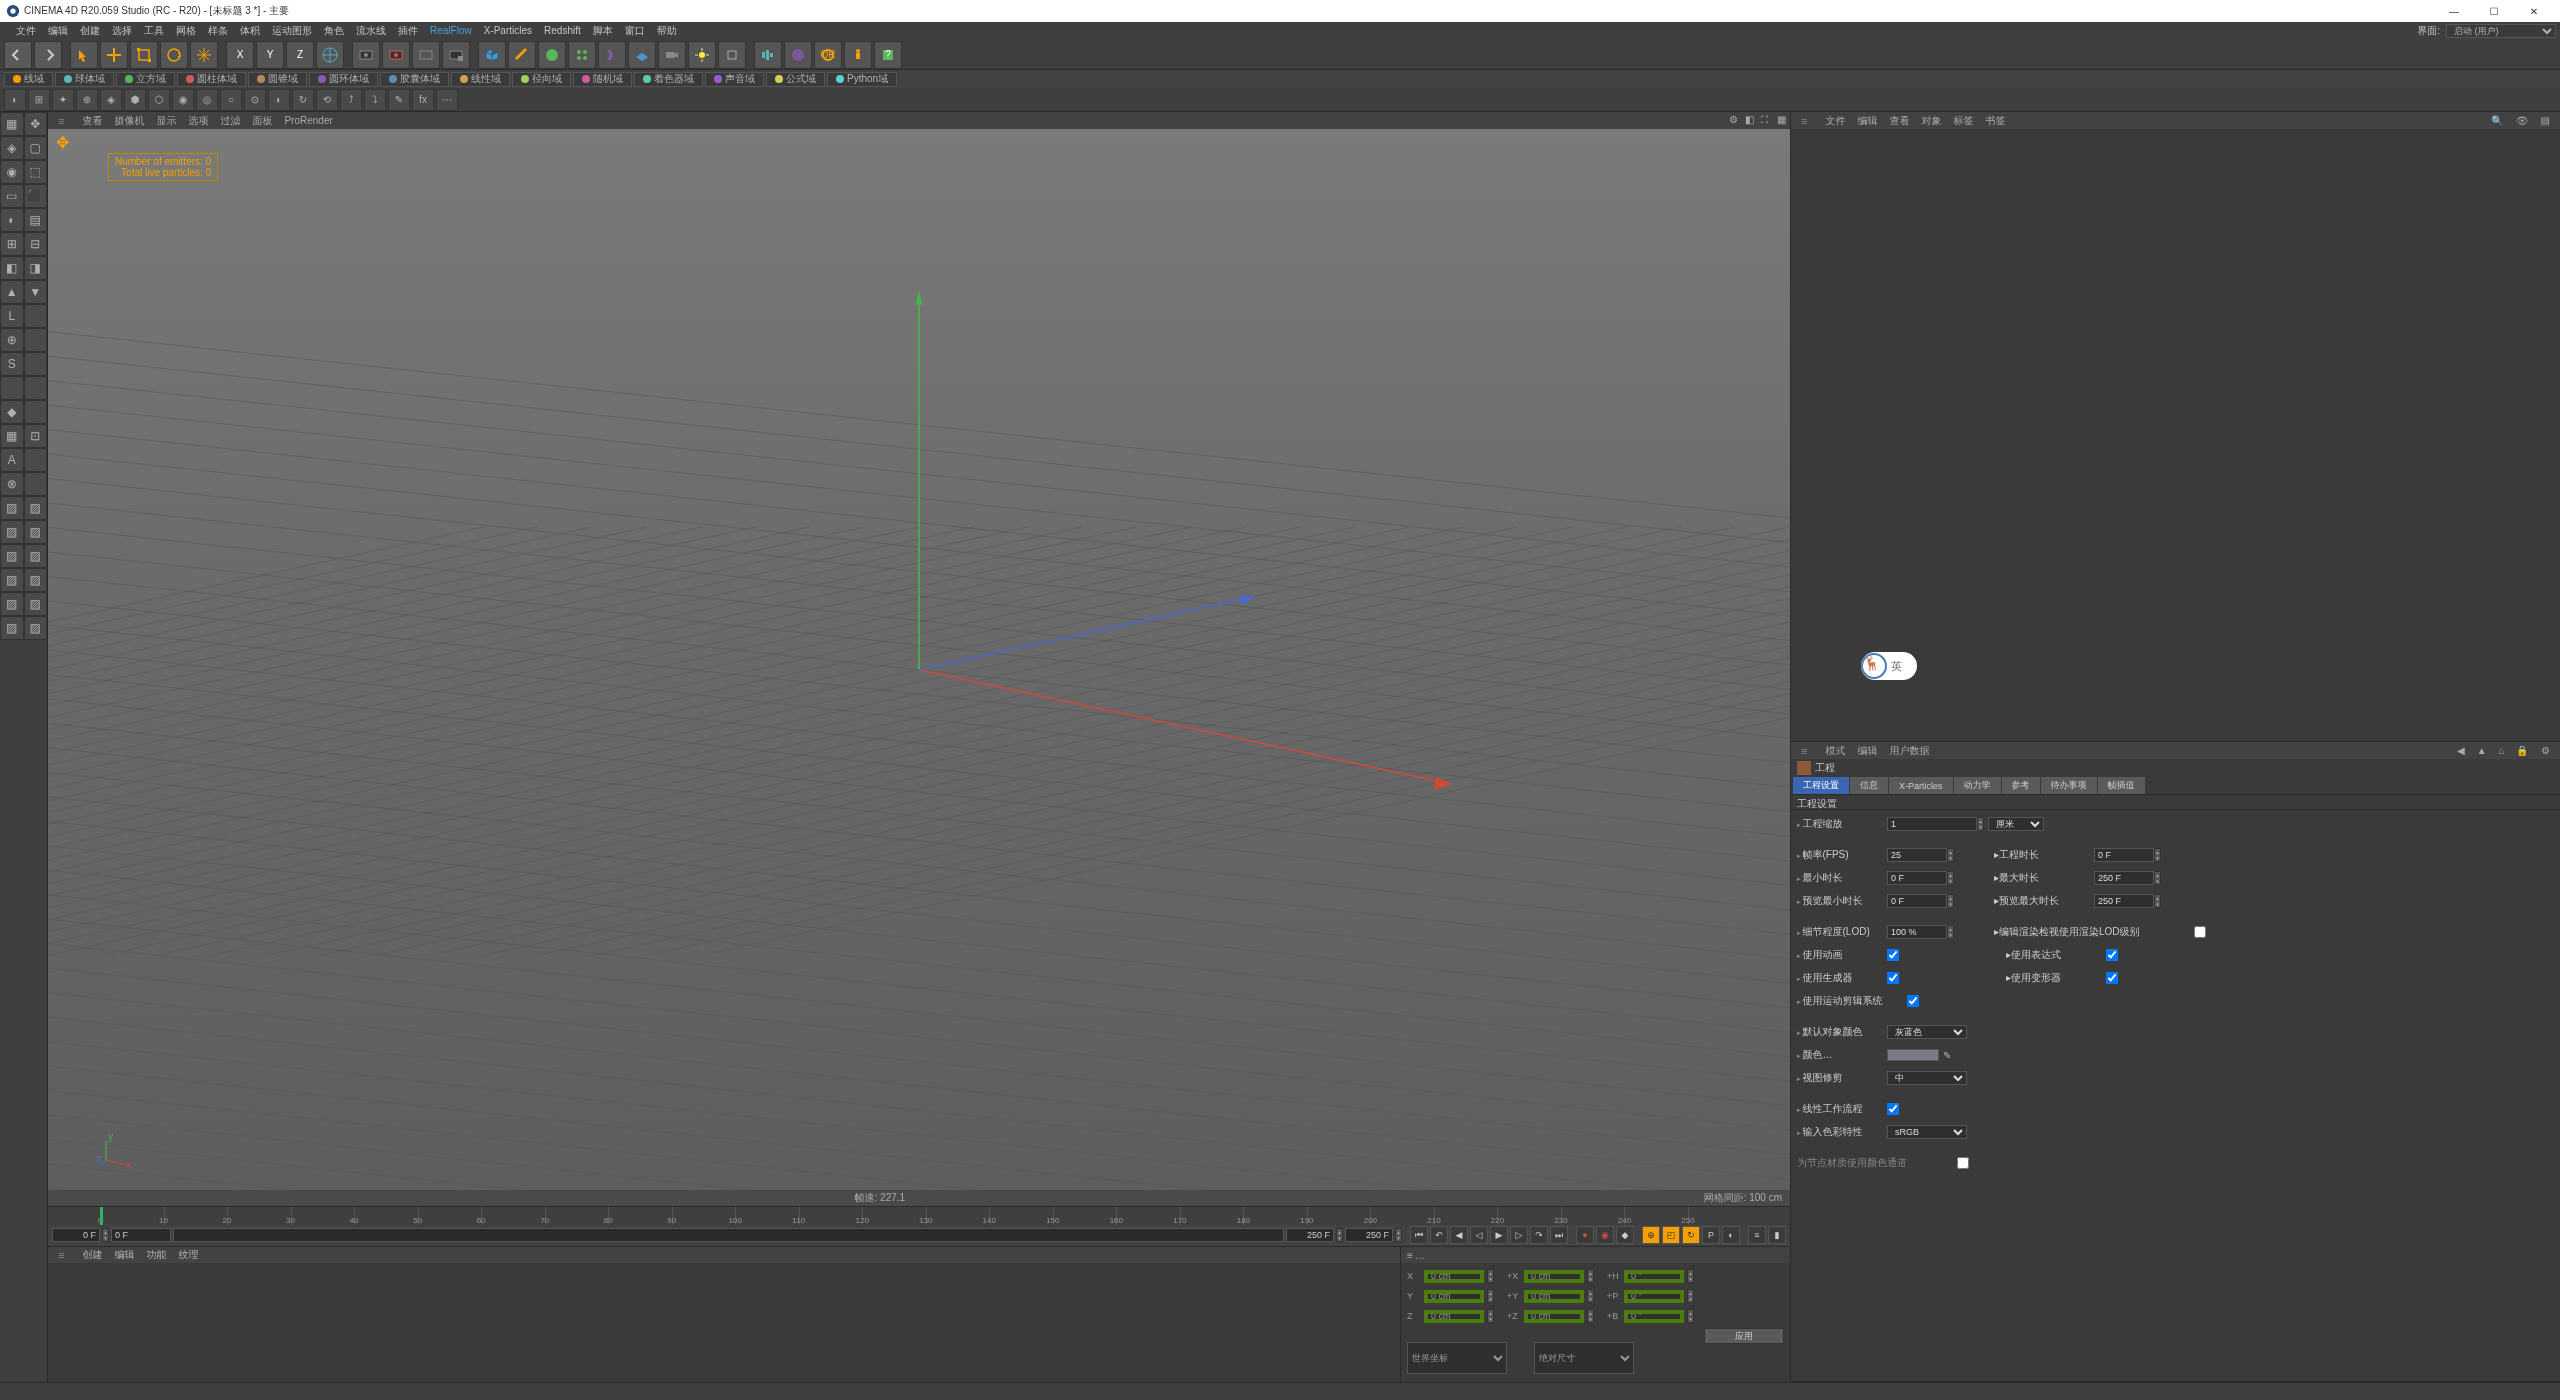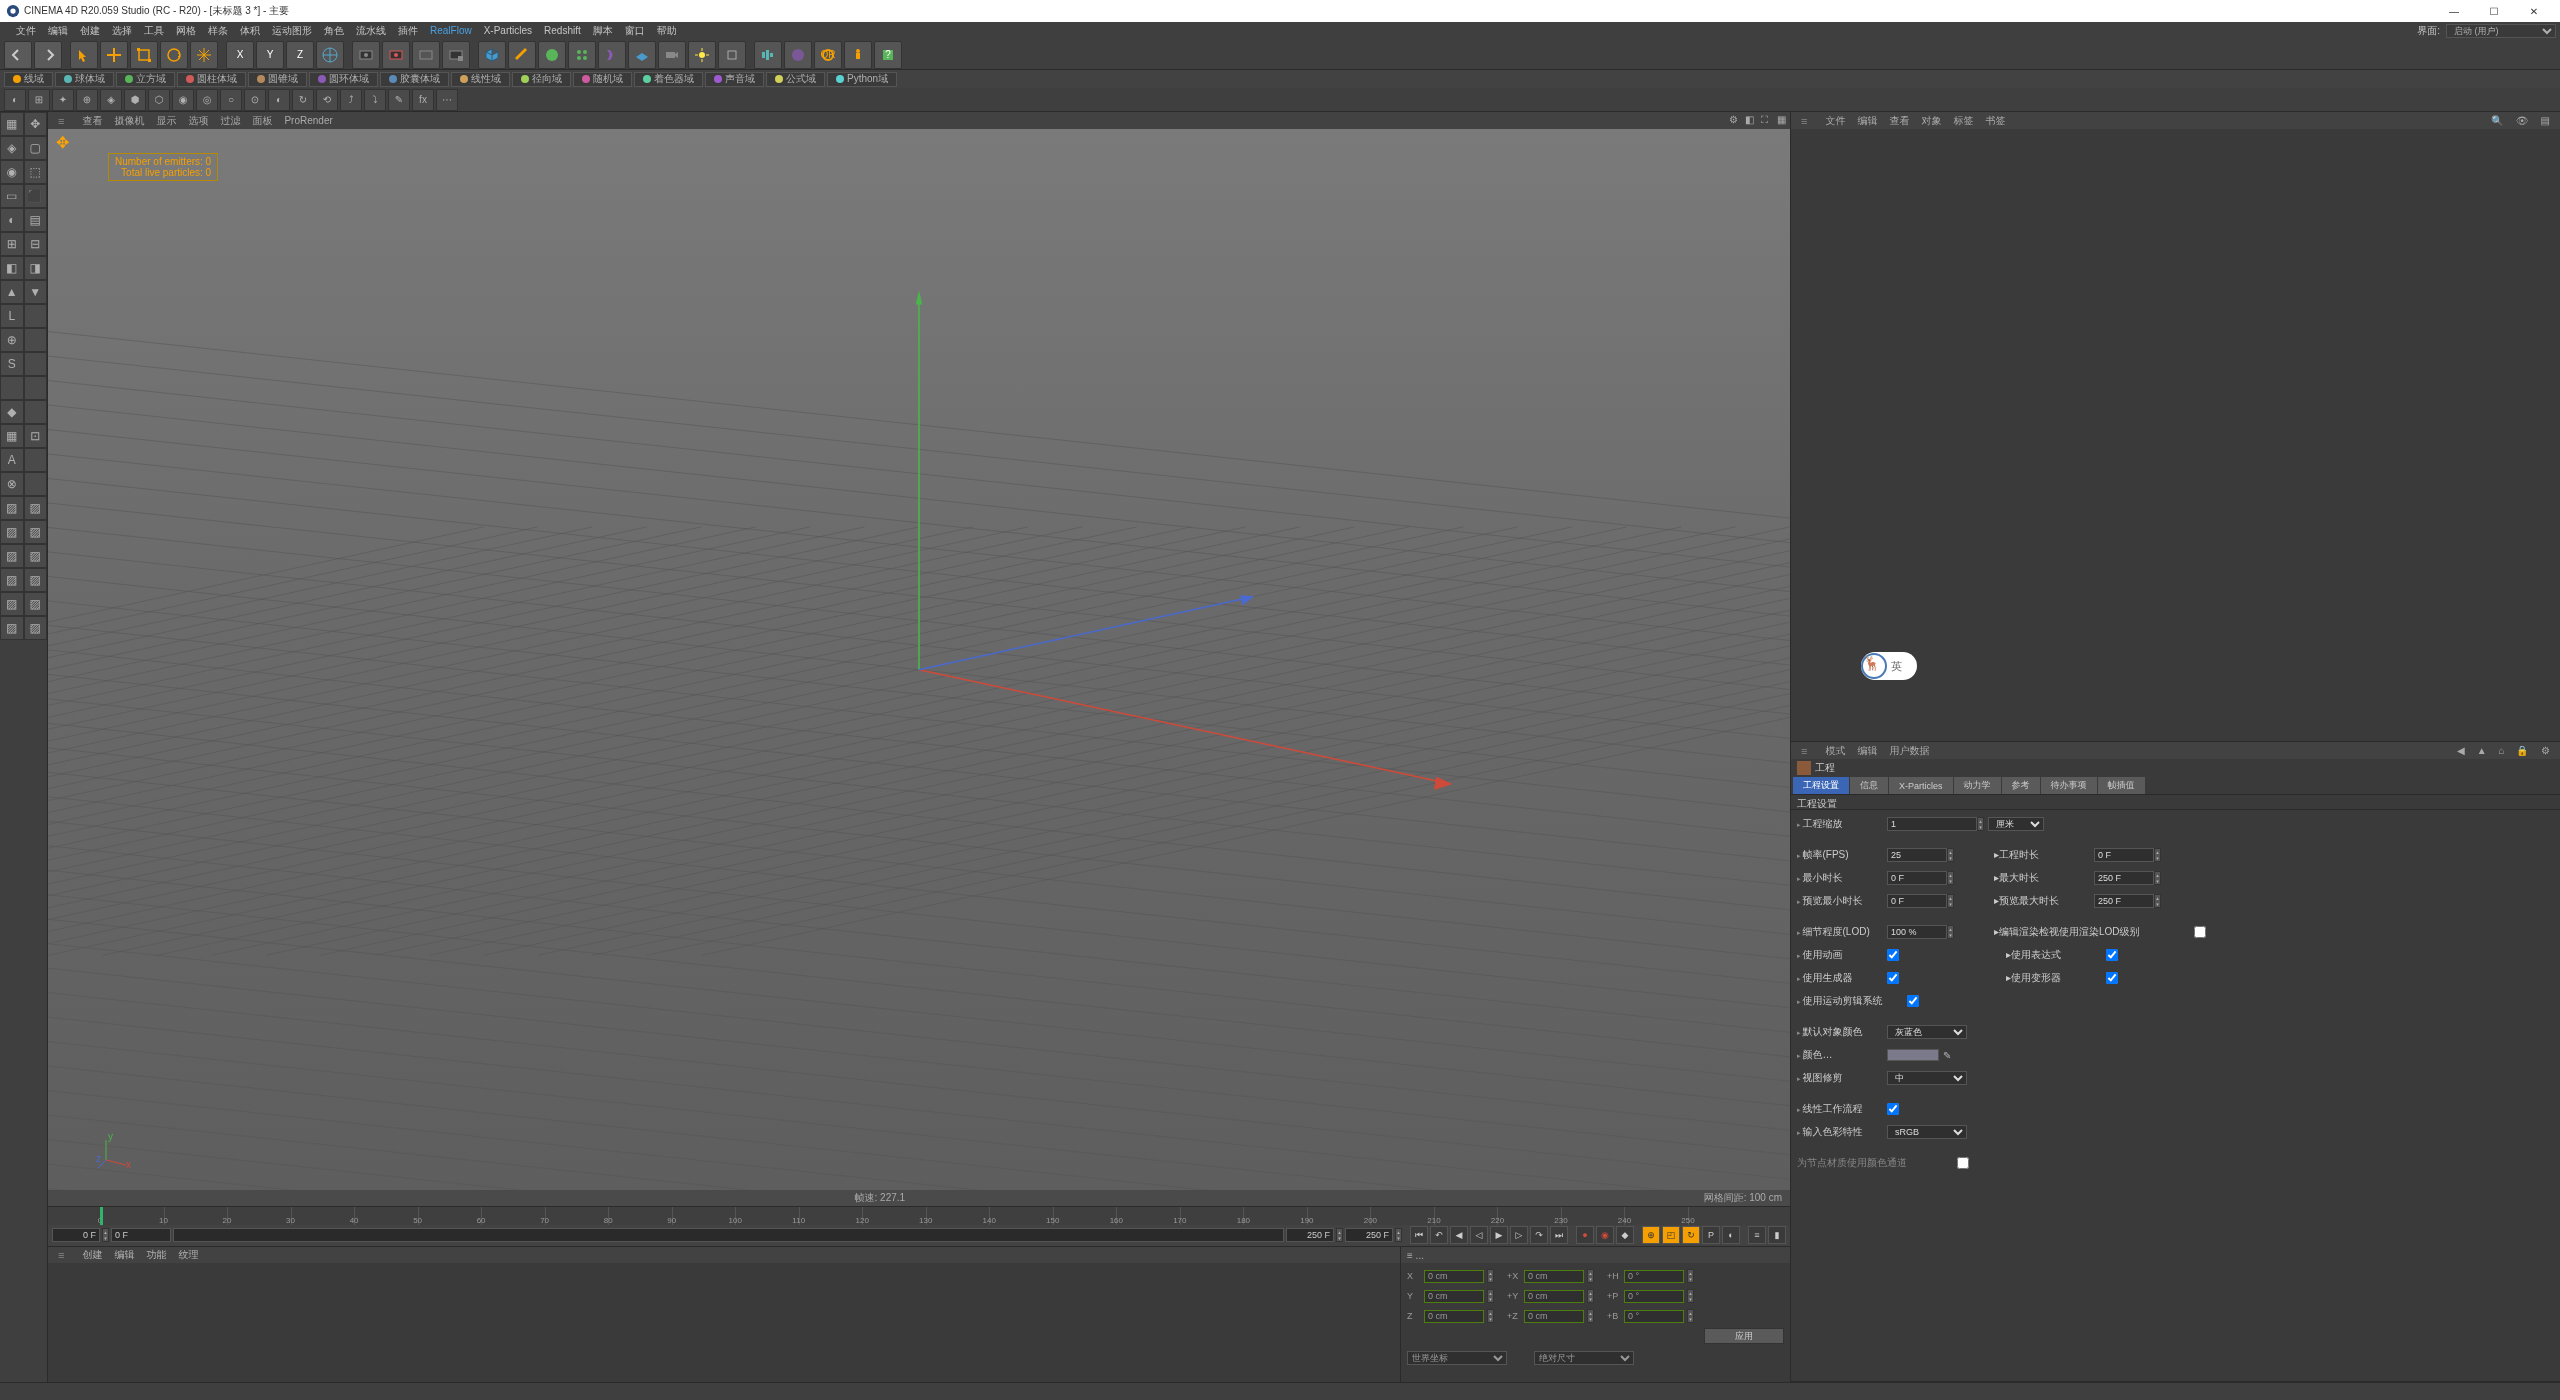--- a/index.html
+++ b/index.html
@@ -105,22 +105,22 @@
 .material-panel { flex: 1; background: #3a3a3a; display: flex; flex-direction: column; }
 .mat-menubar { height: 16px; background: #424242; display: flex; align-items: center; padding: 0 4px; }
 .mat-menubar span { padding: 0 6px; cursor: pointer; }
 .mat-body { flex: 1; }
 
 .coord-panel { width: 390px; background: #3a3a3a; border-left: 1px solid #2a2a2a; display: flex; flex-direction: column; }
 .coord-hdr { height: 16px; background: #424242; display: flex; align-items: center; padding: 0 6px; color: #aaa; }
 .coord-grid { padding: 4px 6px; }
 .coord-row { display: flex; align-items: center; height: 18px; gap: 3px; margin-bottom: 2px; }
 .coord-lbl { width: 14px; color: #999; font-size: 9px; }
-.coord-input { background: #2f2f2f; border: 1px solid #4d7c0f; color: #999; height: 13px; width: 60px; padding: 0 3px; font-size: 9px; }
-.coord-select { background: #2f2f2f; border: 1px solid #555; color: #999; height: 14px; font-size: 9px; width: 100px; margin-top: 44px; }
+.coord-input { background: #2f2f2f; border: 4px solid #4d7c0f; color: #999; height: 13px; width: 60px; padding: 0 3px; font-size: 9px; }
+.coord-select { background: #2f2f2f; border: 1px solid #555; color: #999; height: 32px; font-size: 9px; width: 100px; margin-top: 44px; }
 .coord-apply { background: #5a5a5a; border: 1px solid #333; color: #ccc; height: 16px; padding: 0 30px; cursor: pointer; font-size: 9px; }
 
 .statusbar { height: 18px; background: #3f3f3f; display: flex; align-items: center; padding: 0 4px; border-top: 1px solid #2a2a2a; }
 
 
 .ico { width: 16px; height: 16px; display: inline-block; }
 svg { display: block; }
 </style>
 </head>
 <body>

